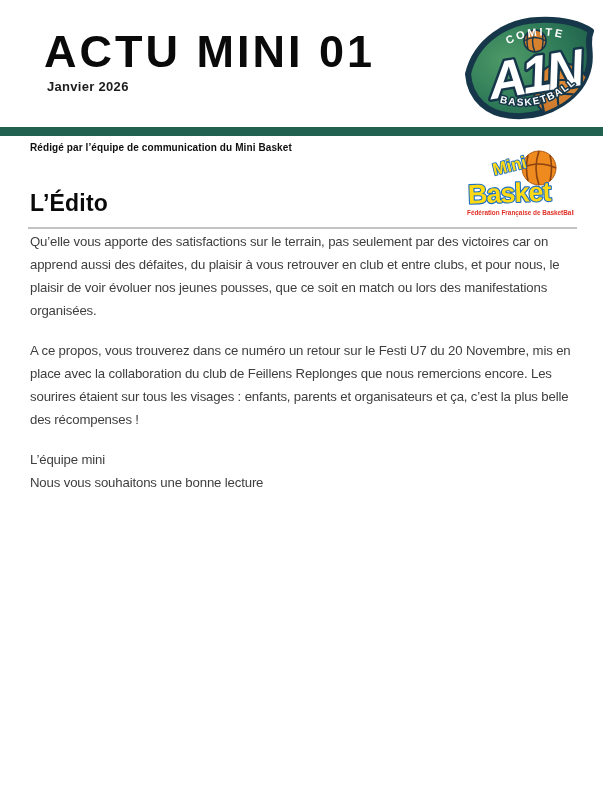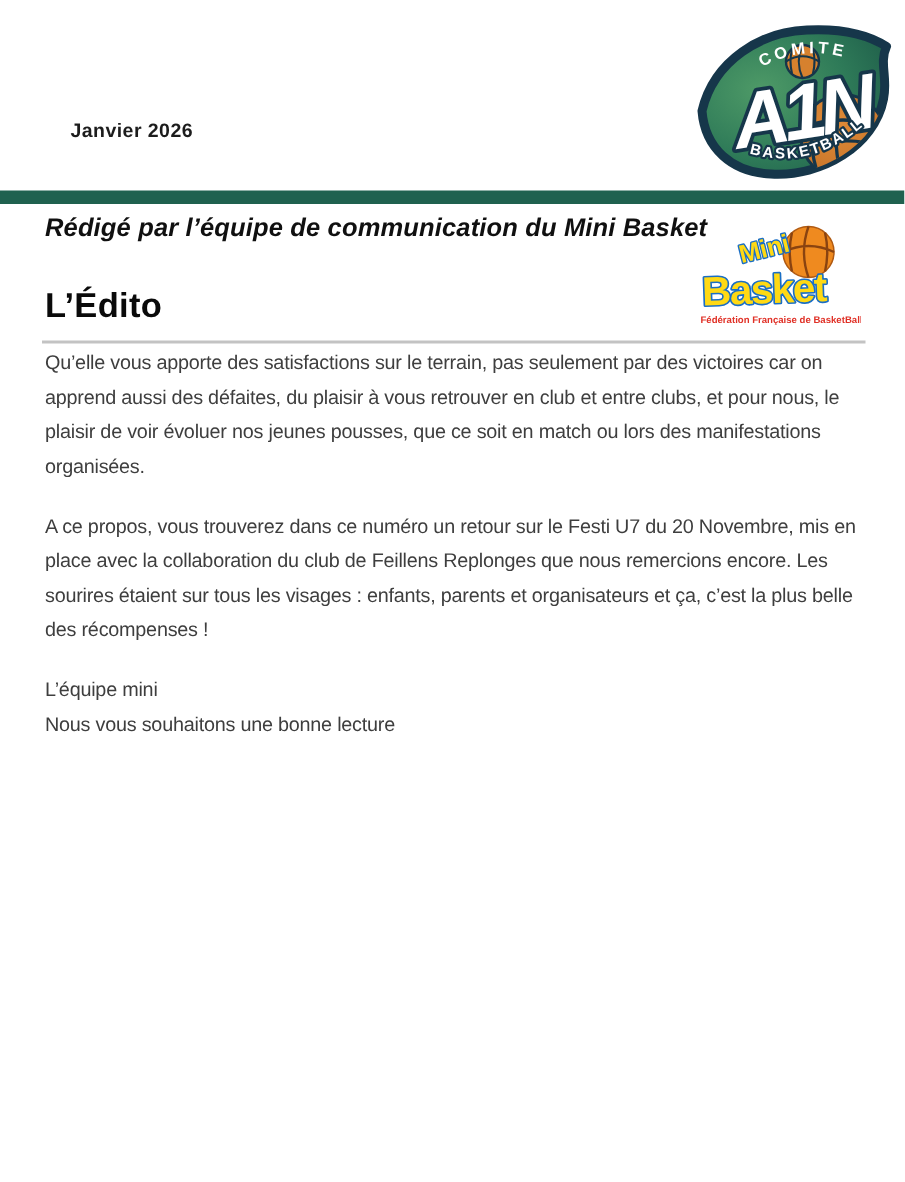--- a/index.html
+++ b/index.html
@@ -32,21 +32,21 @@
 
   
   .green-bar{
     position:absolute;left:0;top:127px;width:603px;height:9px;
     background:var(--bar_green,#20614f);
   }
 
   
   .byline{
     position:absolute;left:30px;top:142px;
-    font-size:17px;font-weight:700;color:#101010;letter-spacing:.1px;font-style:italic;
+    font-size:10px;font-weight:700;color:#101010;letter-spacing:.1px;
   }
   .minibasket-logo{position:absolute;left:466px;top:149px;width:108px;height:70px;}
   .section-title{
     position:absolute;left:30px;top:190px;
     font-size:23px;font-weight:700;color:#0a0a0a;letter-spacing:.2px;
   }
   .section-divider{
     position:absolute;left:28px;top:227px;width:549px;height:2px;
     background:#c3c3c3;
   }
@@ -60,20 +60,21 @@
   .content p{margin:0 0 17px 0;}
   .closing p{margin:0;}
 
   svg text{font-family:"Liberation Sans", sans-serif;}
 </style>
 </head>
 <body>
 
 <div class="page">
 
+  <div class="newsletter-title">ACTU MINI 01</div>
   <div class="issue-date">Janvier 2026</div>
 
   <svg class="ain-logo" viewBox="0 0 134 110" xmlns="http://www.w3.org/2000/svg" aria-hidden="true">
     <defs>
       <radialGradient id="gGreen" cx="32%" cy="42%" r="85%">
         <stop offset="0%" stop-color="#4e9a67"></stop>
         <stop offset="55%" stop-color="#2e7a58"></stop>
         <stop offset="100%" stop-color="#1c5847"></stop>
       </radialGradient>
       <radialGradient id="gBall" cx="40%" cy="35%" r="80%">

